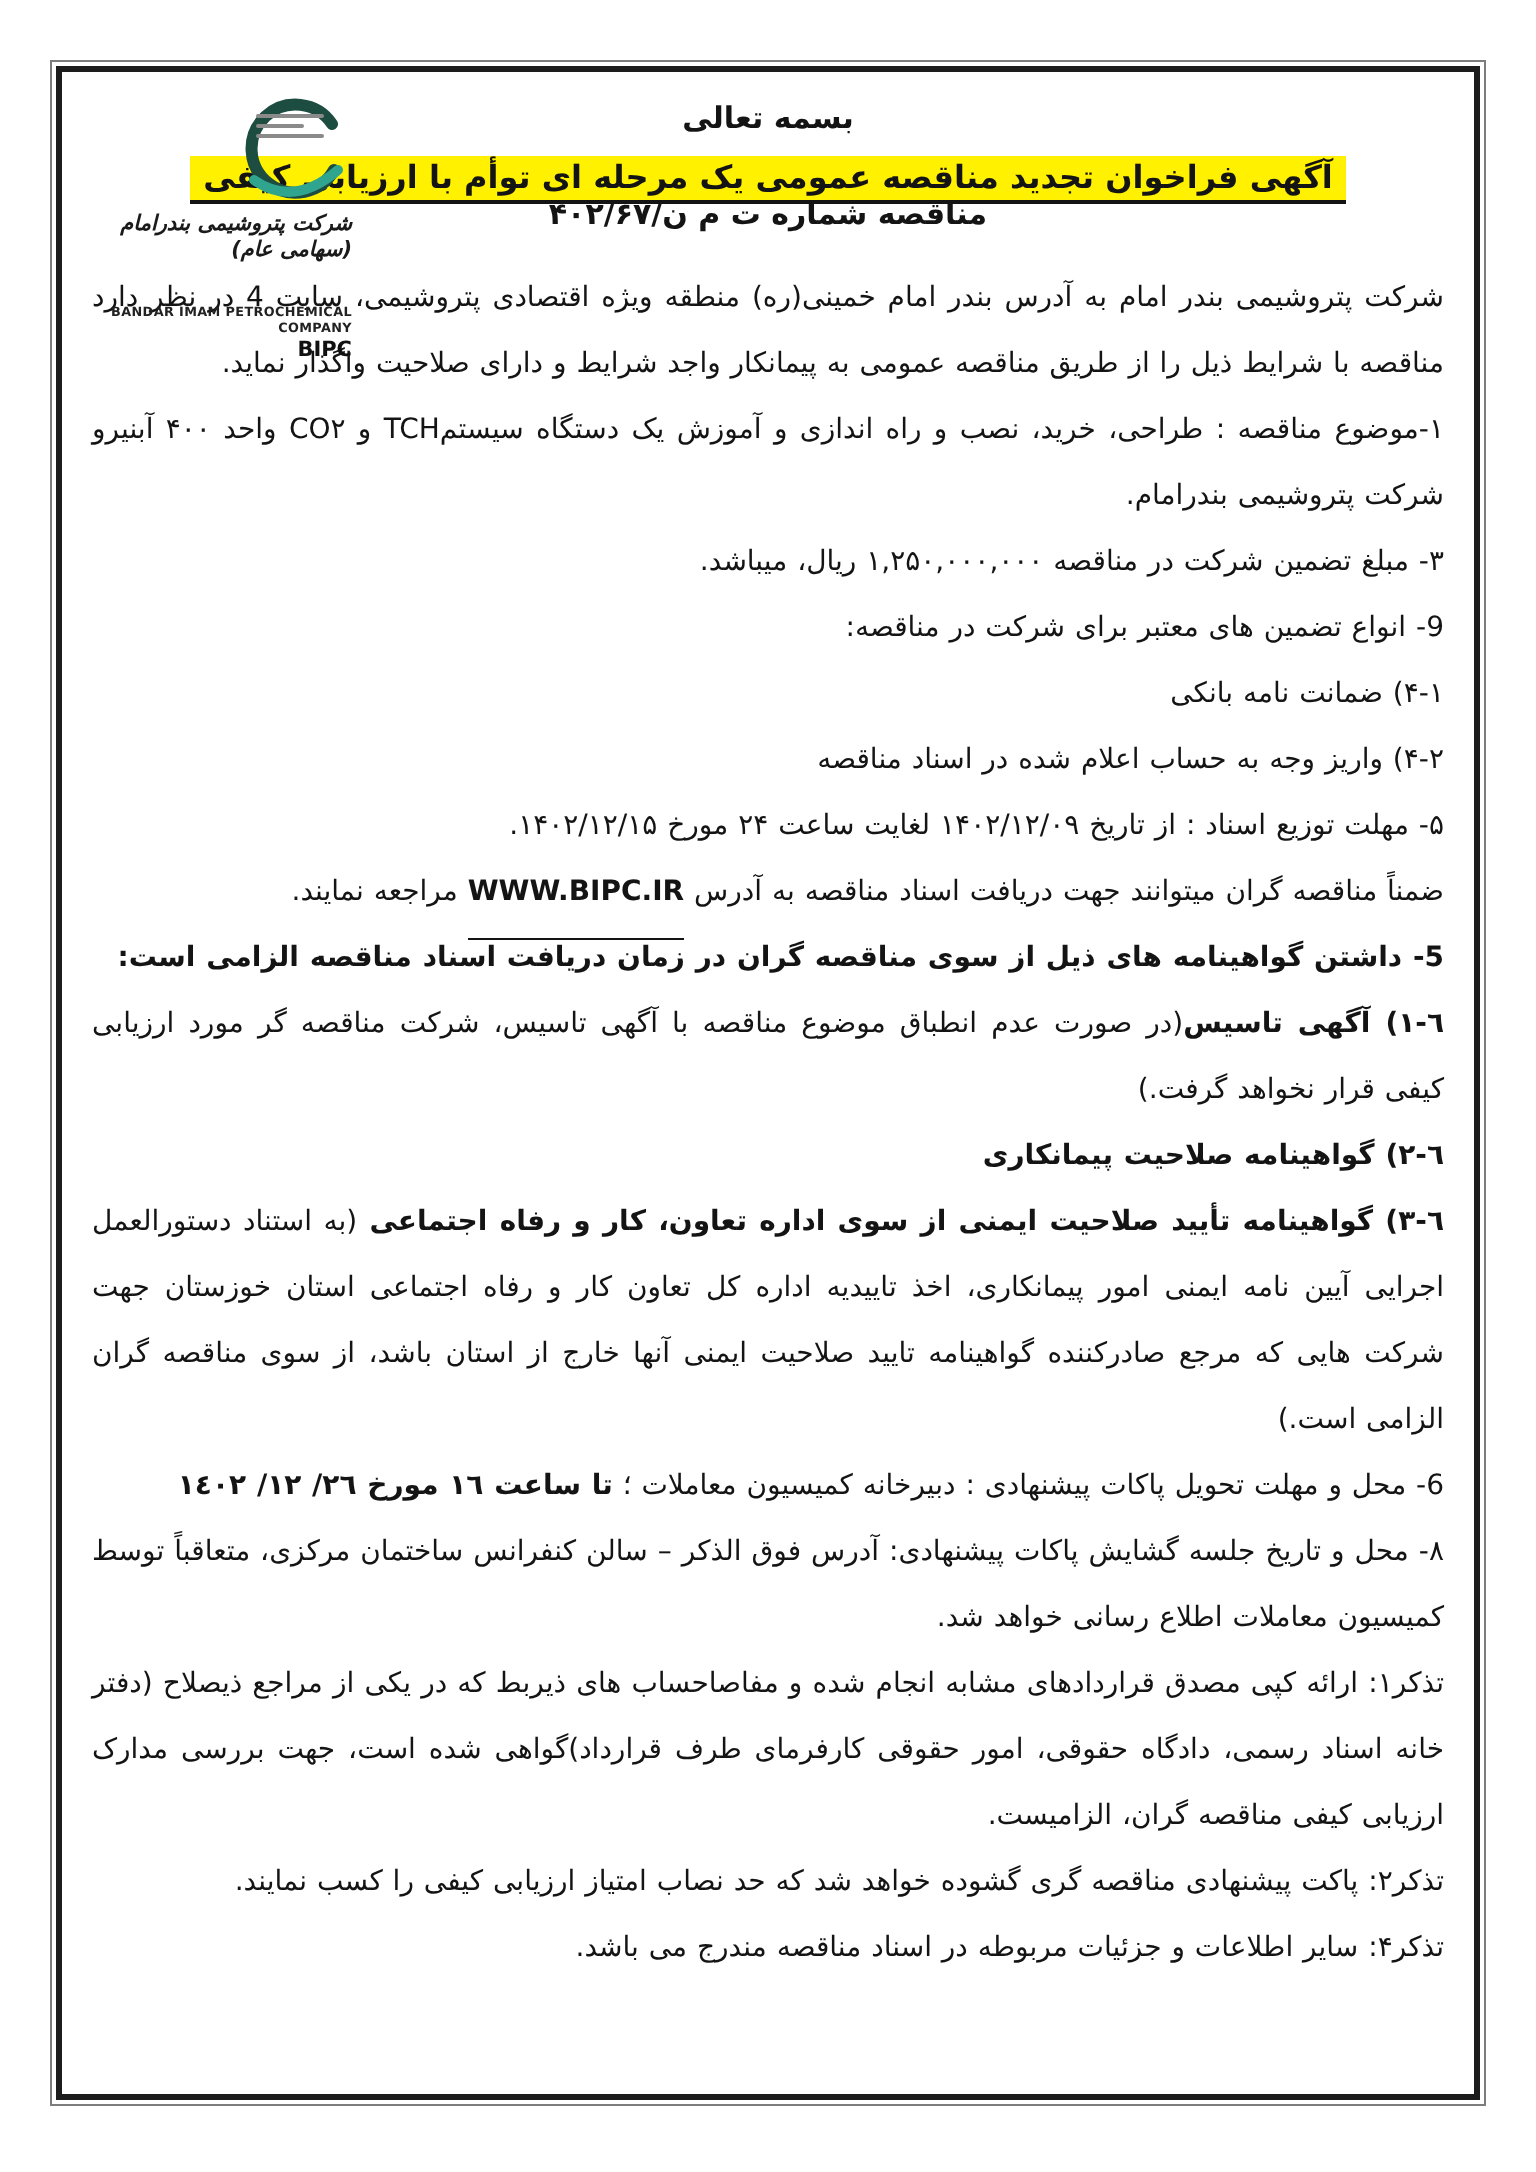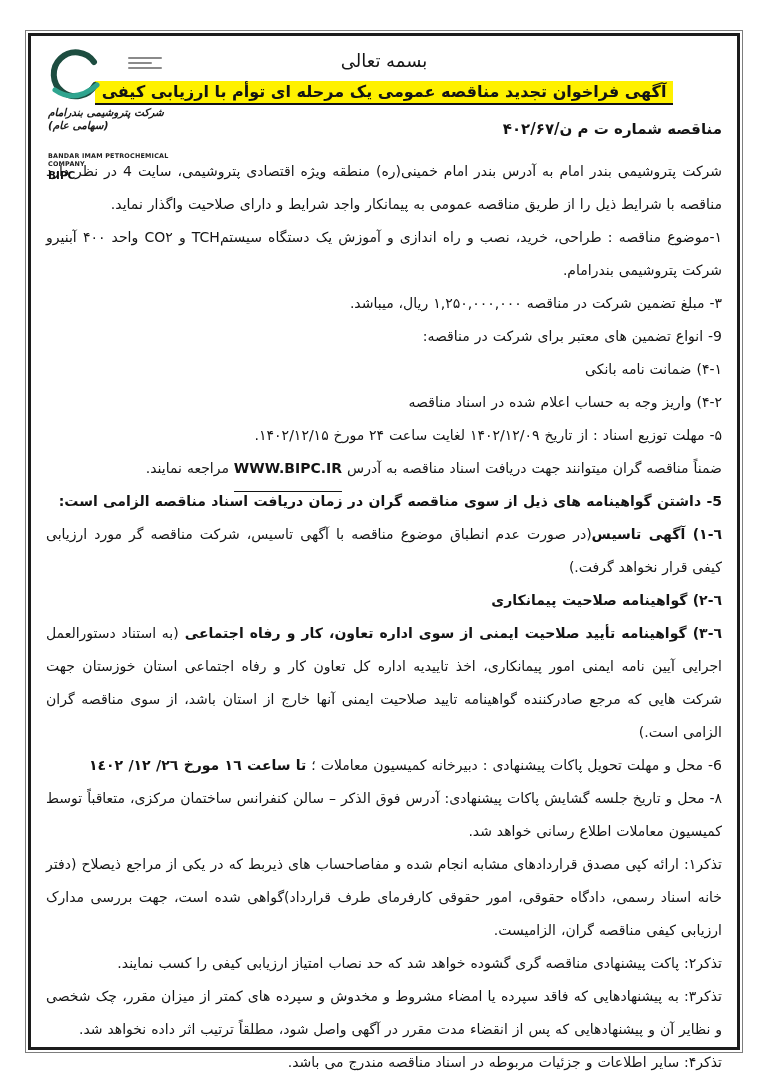--- a/index.html
+++ b/index.html
@@ -7,30 +7,30 @@
     width:768px;height:1086px;background:#ffffff;position:relative;
     font-family:"DejaVu Sans",sans-serif;color:#141414;overflow:hidden;
   }
   .frame{
     position:absolute;right:28px;top:33px;width:712px;height:1017px;
     box-sizing:border-box;border:3px solid #1c1c1c;outline:1px solid #7d7d7d;outline-offset:2px;
     background:#fff;padding:8px 15px 0 15px;direction:rtl;
   }
   
   .header{position:relative;text-align:center;}
-  .besmele{font-weight:normal;font-size:18px;margin-top:6px;}
+  .besmele{font-weight:bold;font-size:15px;margin-top:6px;}
   .title-line{margin-top:11px;}
   .title-hl{
     background:#fff100;font-weight:bold;font-size:16px;
     padding:1px 7px 2px 7px;border-bottom:2px solid #141414;
   }
-  .tender-no{font-weight:bold;font-size:15px;margin-top:19px;margin-bottom:17px;text-align:right;}
+  .tender-no{font-weight:bold;font-size:15px;margin-top:0;margin-bottom:17px;}
   
   .logo{
-    position:absolute;left:2px;top:-2px;width:128px;text-align:left;direction:rtl;
+    position:absolute;left:2px;top:-2px;width:128px;text-align:right;direction:rtl;
   }
   .logo-top{position:relative;height:58px;}
   .logo-mini{position:absolute;right:14px;top:6px;width:34px;}
   .logo-mini .bar{height:2px;background:#8a8a8a;margin:3px 0;border-radius:1px;}
   .logo-mini .bar.short{width:70%;margin-right:auto;margin-left:0;}
   .logo-calligraphy{font-size:10.5px;font-weight:bold;font-style:italic;color:#1a1a1a;line-height:13px;}
   .logo-en{direction:ltr;font-size:6.4px;font-weight:bold;letter-spacing:.2px;color:#222;margin-top:20px;}
   .logo-abbr{direction:ltr;font-size:10.5px;font-weight:bold;color:#111;margin-top:1px;}
   
   .doc-body{margin-top:0;}
@@ -82,17 +82,16 @@
       <p class="para"><span>۵- مهلت توزیع اسناد : از تاریخ ۱۴۰۲/۱۲/۰۹ لغایت ساعت ۲۴ مورخ ۱۴۰۲/۱۲/۱۵.</span></p>
       <p class="para"><span>ضمناً مناقصه گران میتوانند جهت دریافت اسناد مناقصه به آدرس </span><span class="b u">WWW.BIPC.IR</span><span> مراجعه نمایند.</span></p>
       <p class="para"><span class="b">5- داشتن گواهینامه های ذیل از سوی مناقصه گران در زمان دریافت اسناد مناقصه الزامی است:</span></p>
       <p class="para"><span class="b">٦-١) آگهی تاسیس</span><span>(در صورت عدم انطباق موضوع مناقصه با آگهی تاسیس، شرکت مناقصه گر مورد ارزیابی کیفی قرار نخواهد گرفت.)</span></p>
       <p class="para"><span class="b">٦-٢) گواهینامه صلاحیت پیمانکاری</span></p>
       <p class="para"><span class="b">٦-٣) گواهینامه تأیید صلاحیت ایمنی از سوی اداره تعاون، کار و رفاه اجتماعی </span><span>(به استناد دستورالعمل اجرایی آیین نامه ایمنی امور پیمانکاری، اخذ تاییدیه اداره کل تعاون کار و رفاه اجتماعی استان خوزستان جهت شرکت هایی که مرجع صادرکننده گواهینامه تایید صلاحیت ایمنی آنها خارج از استان باشد، از سوی مناقصه گران الزامی است.)</span></p>
       <p class="para"><span>6- محل و مهلت تحویل پاکات پیشنهادی : دبیرخانه کمیسیون معاملات ؛ </span><span class="b">تا ساعت ١٦ مورخ ٢٦/ ١٢/ ١٤٠٢</span></p>
       <p class="para"><span>٨- محل و تاریخ جلسه گشایش پاکات پیشنهادی: آدرس فوق الذکر – سالن کنفرانس ساختمان مرکزی، متعاقباً توسط کمیسیون معاملات اطلاع رسانی خواهد شد.</span></p>
       <p class="para"><span>تذکر۱: ارائه کپی مصدق قراردادهای مشابه انجام شده و مفاصاحساب های ذیربط که در یکی از مراجع ذیصلاح (دفتر خانه اسناد رسمی، دادگاه حقوقی، امور حقوقی کارفرمای طرف قرارداد)گواهی شده است، جهت بررسی مدارک ارزیابی کیفی مناقصه گران، الزامیست.</span></p>
       <p class="para"><span>تذکر۲: پاکت پیشنهادی مناقصه گری گشوده خواهد شد که حد نصاب امتیاز ارزیابی کیفی را کسب نمایند.</span></p>
-      <p class="para"><span>تذکر۳: به پیشنهادهایی که فاقد سپرده یا امضاء مشروط و مخدوش و سپرده های کمتر از میزان مقرر، چک شخصی و نظایر آن و پیشنهادهایی که پس از انقضاء مدت مقرر در آگهی واصل شود، مطلقاً ترتیب اثر داده نخواهد شد.</span></p>
       <p class="para"><span>تذکر۴: سایر اطلاعات و جزئیات مربوطه در اسناد مناقصه مندرج می باشد.</span></p>
     </div>
 
 </div>
 
 </body></html>

